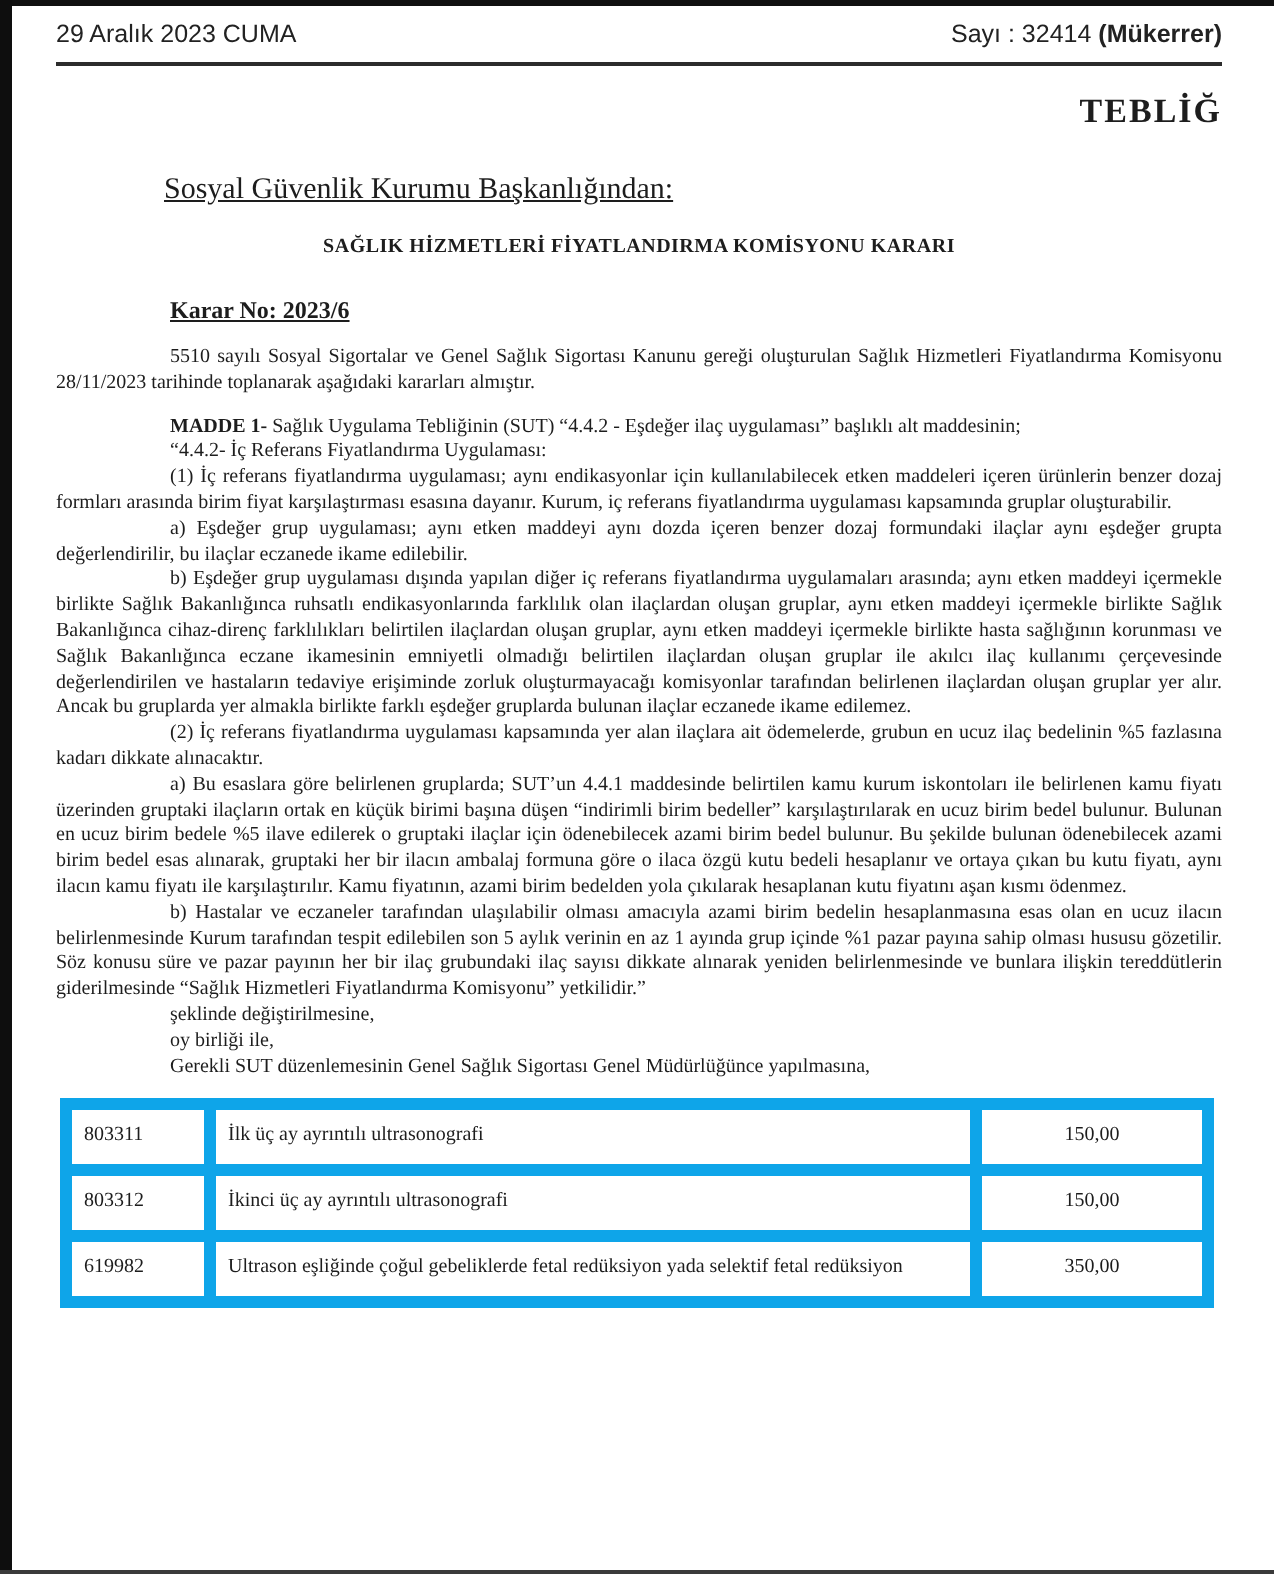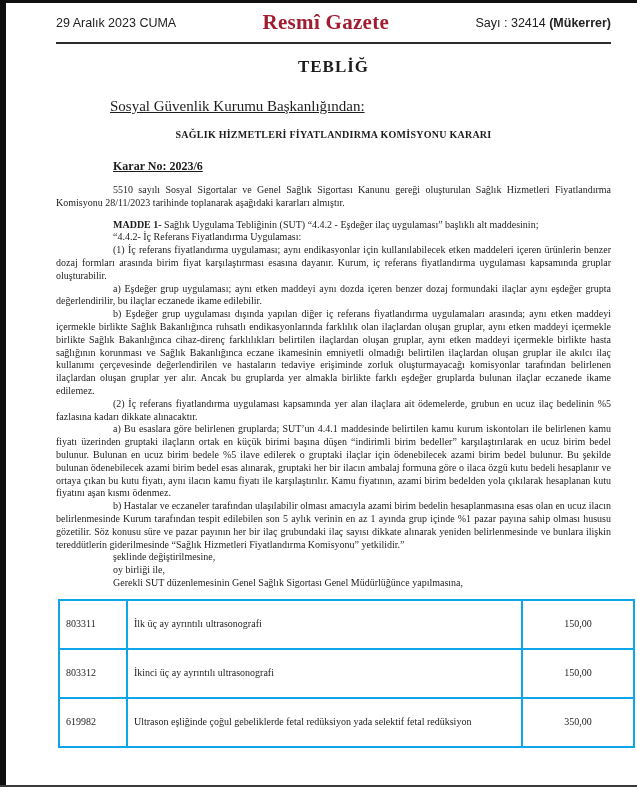--- a/index.html
+++ b/index.html
@@ -4,57 +4,56 @@
 <style>
   html,body{margin:0;padding:0;background:#e8e8e8;}
   .page{
     position:relative;width:637px;height:787px;background:#ffffff;
     font-family:"Liberation Serif",serif;color:#1d1d1d;overflow:hidden;
     box-sizing:border-box;
   }
   .edge-left{position:absolute;left:0;top:0;width:6px;height:100%;background:#0e0e0e;}
   .edge-top{position:absolute;left:0;top:0;width:100%;height:3px;background:#101010;}
   .edge-bottom{position:absolute;left:0;bottom:0;width:100%;height:2px;background:#3a3a3a;}
-  .content{position:absolute;left:6px;top:0;right:0;bottom:2px;padding:10px 26px 0 22px;box-sizing:border-box;margin-left:28px;}
+  .content{position:absolute;left:6px;top:0;right:0;bottom:2px;padding:10px 26px 0 22px;box-sizing:border-box;}
 
   .masthead{display:flex;justify-content:space-between;align-items:center;}
   .m-date,.m-issue{font-family:"Liberation Sans",sans-serif;font-size:12.5px;color:#222;}
   .m-title{font-size:21px;font-weight:bold;letter-spacing:.3px;}
   .m-issue b{font-weight:bold;}
   .head-rule{border-bottom:2px solid #2c2c2c;margin-top:7px;}
 
-  .kind-heading{text-align:center;font-size:17px;font-weight:bold;letter-spacing:1px;margin-top:13px;}
+  .kind-heading{text-align:right;font-size:17px;font-weight:bold;letter-spacing:1px;margin-top:13px;}
   .authority{margin:21px 0 0 54px;font-size:15px;text-decoration:underline;}
   .decision-title{text-align:center;font-weight:bold;font-size:10px;letter-spacing:.25px;margin-top:14px;}
   .decision-no{font-weight:bold;font-size:12px;text-decoration:underline;margin:19px 0 0 57px;}
 
   .doc-body{margin-top:10px;font-size:10px;line-height:12.8px;}
   .para{margin:0;text-align:justify;text-indent:57px;}
   .para.line{text-indent:0;margin-left:57px;text-align:left;}
   .para.gap{margin-top:9px;}
   .para b{font-weight:bold;}
 
   table.fees{border-collapse:collapse;margin:9px 0 0 2px;width:577px;font-size:10px;}
-  table.fees td{border:2px solid #0ea5e9;height:27px;padding:10px 6px;color:#1d1d1d;}
+  table.fees td{border:6px solid #0ea5e9;height:27px;padding:0 6px;color:#1d1d1d;}
   td.code{width:54px;padding-left:9px;}
   td.price{width:98px;text-align:center;}
 </style>
 </head>
 <body>
 
 <div class="page">
   <div class="edge-top"></div>
   <div class="edge-left"></div>
   <div class="edge-bottom"></div>
 
   <div class="content">
 
     <div class="masthead">
       <span class="m-date">29 Aralık 2023 CUMA</span>
-      <span class="m-title" id="gazette-title" style="color: rgb(161, 29, 50);">Resmî Gazete</span>
       <span class="m-issue"><span>Sayı : 32414 </span><b>(Mükerrer)</b></span>
     </div>
     <div class="head-rule"></div>
 
     <div class="kind-heading">TEBLİĞ</div>
     <div class="authority">Sosyal Güvenlik Kurumu Başkanlığından:</div>
     <div class="decision-title">SAĞLIK HİZMETLERİ FİYATLANDIRMA KOMİSYONU KARARI</div>
     <div class="decision-no">Karar No: 2023/6</div>
 
     <div class="doc-body">

